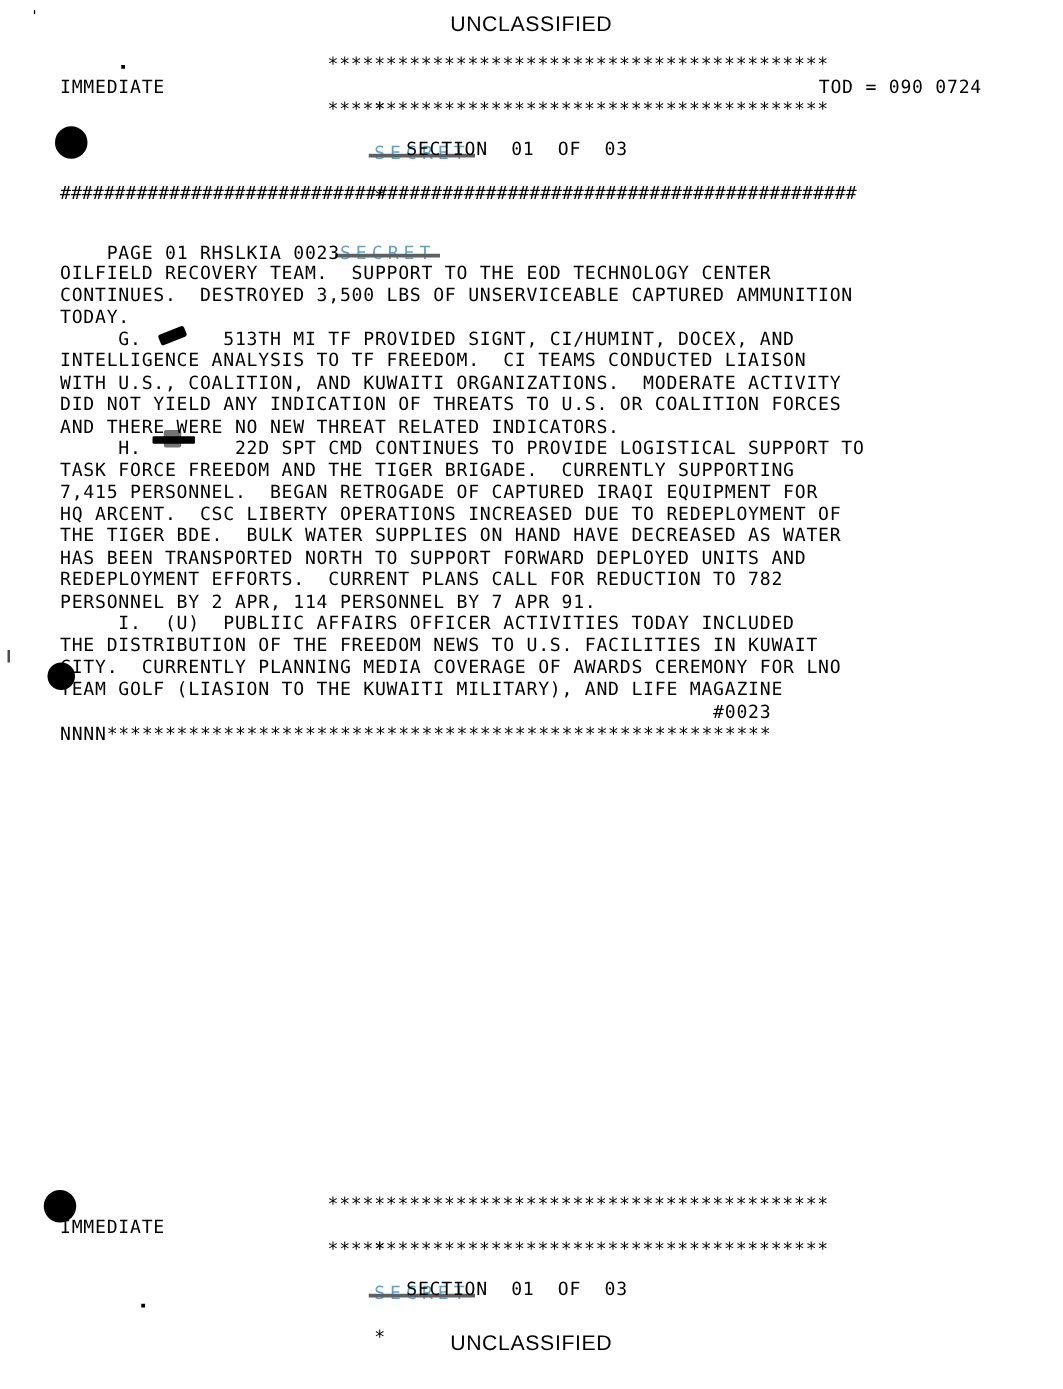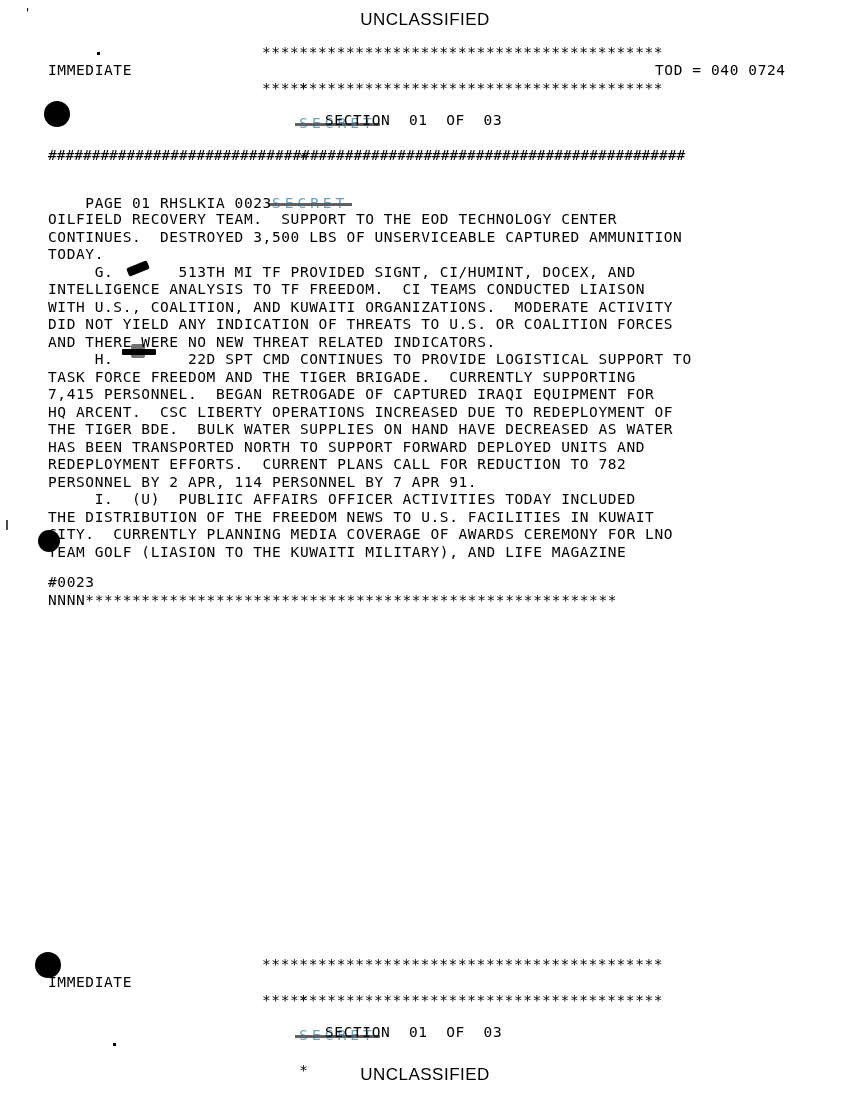--- a/index.html
+++ b/index.html
@@ -85,21 +85,22 @@
     top: 177px;
   }
   #body-text {
     position: absolute;
     left: 48px;
     top: 211px;
   }
   #trailer {
     position: absolute;
     left: 48px;
-    top: 574px;
+    top: 562px;
+    text-align: right;
   }
 
   
   #immediate-bottom {
     position: absolute;
     left: 48px;
     top: 974px;
   }
   #stars-bot1 {
     position: absolute;
@@ -237,21 +238,21 @@
   <div class="mono" id="secret-row-top">
     <span class="star-run-left">*</span>
     <span style="display:inline-block;width:100px;"></span>
     <span class="secret-stamp">SECRET</span>
     <span style="display:inline-block;width:110px;"></span>
     <span class="star-run-right">*</span>
   </div>
 
   <div class="mono" id="stars-top2">*******************************************</div>
 
-  <div class="mono" id="tod-top">TOD = 040 0724</div>
+  <div class="mono" id="tod-top">TOD = 090 0724</div>
 
   <div class="punch" id="punch1"></div>
 
   <div class="mono" id="section-top">SECTION  01  OF  03</div>
 
   <div class="mono" id="hashes">#########################################################################</div>
 
   <div class="mono" id="pageline">
     <span>PAGE 01 RHSLKIA 0023</span><span class="secret-stamp">SECRET</span>
   </div>

